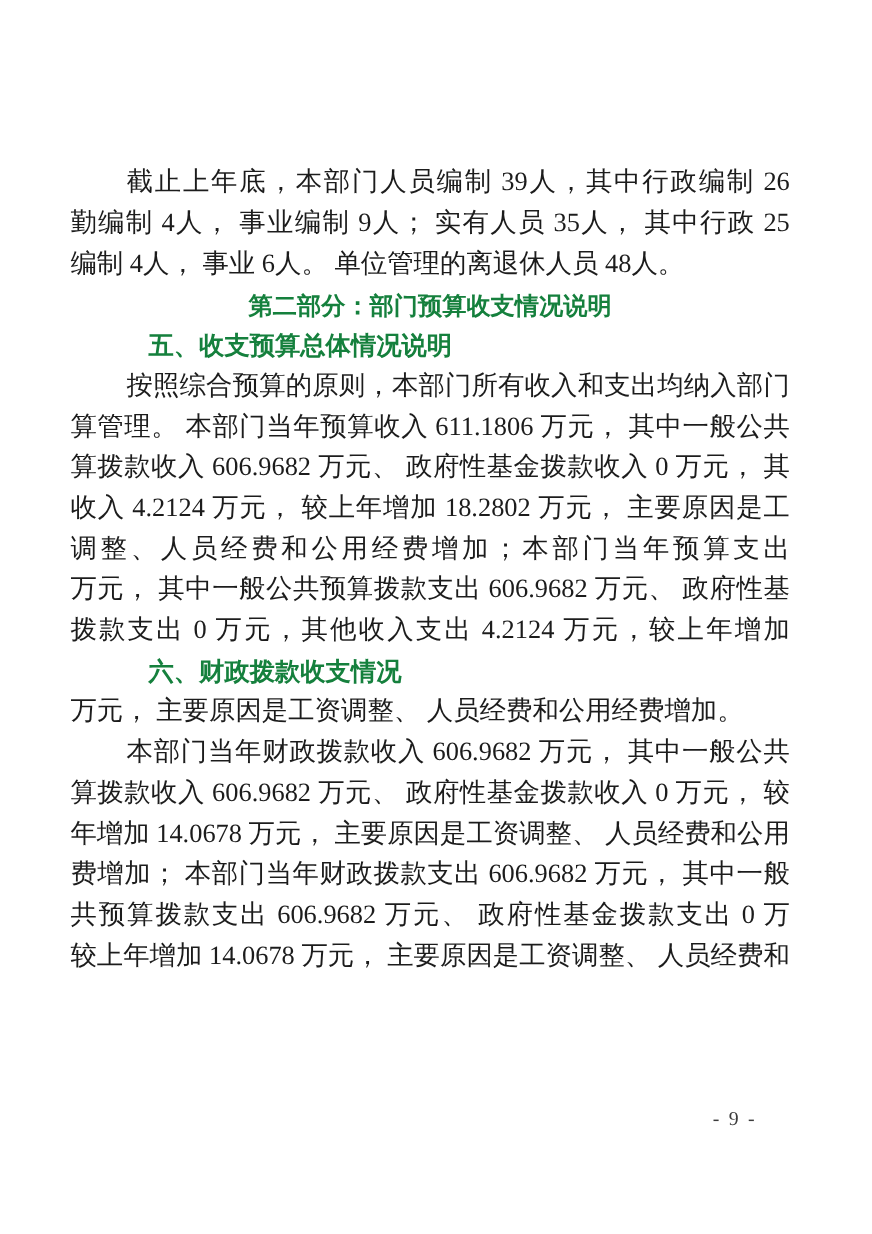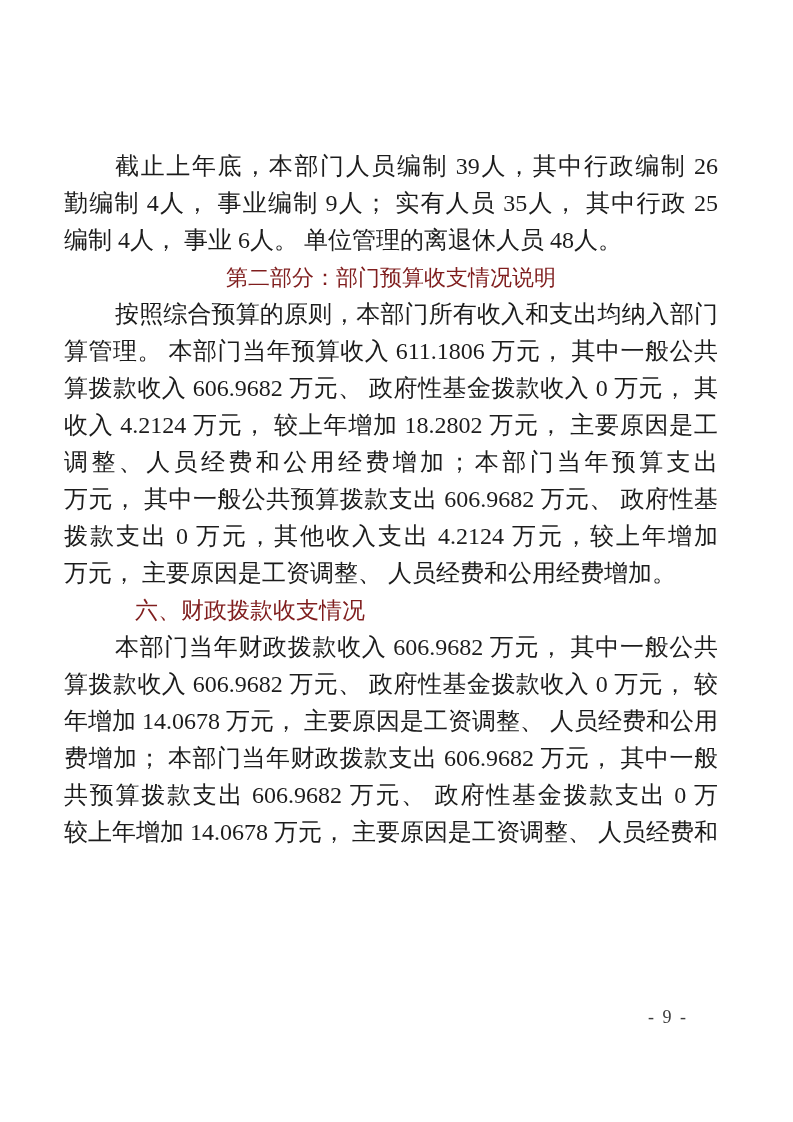--- a/index.html
+++ b/index.html
@@ -32,22 +32,22 @@
   }
   .fill {
     text-align: justify;
     text-align-last: justify;
   }
   .indent {
     text-indent: 51px;
   }
   .hd {
     font-family: "Liberation Sans", "DejaVu Sans", sans-serif;
-    font-weight: 400;
-    color: #7f1d1d;
+    font-weight: 700;
+    color: #15803d;
   }
   .hd-center {
     text-align: center;
     font-size: 22px;
   }
   .hd-sec {
     padding-left: 71px;
     font-size: 23px;
   }
   .footer {
@@ -65,31 +65,32 @@
 <body>
 
 <div class="page">
   <div class="textblock">
 
     <div class="ln fill indent">截止上年底，本部门人员编制 39人，其中行政编制 26人、 工</div>
     <div class="ln fill">勤编制 4人， 事业编制 9人； 实有人员 35人， 其中行政 25人、 工勤</div>
     <div class="ln">编制 4人， 事业 6人。 单位管理的离退休人员 48人。</div>
 
     <div class="ln hd hd-center">第二部分：部门预算收支情况说明</div>
+    <div class="ln hd hd-sec">五、收支预算总体情况说明</div>
 
     <div class="ln fill indent">按照综合预算的原则，本部门所有收入和支出均纳入部门预</div>
     <div class="ln fill">算管理。 本部门当年预算收入 611.1806 万元， 其中一般公共预</div>
     <div class="ln fill">算拨款收入 606.9682 万元、 政府性基金拨款收入 0 万元， 其他</div>
     <div class="ln fill">收入 4.2124 万元， 较上年增加 18.2802 万元， 主要原因是工资</div>
     <div class="ln fill">调整、人员经费和公用经费增加；本部门当年预算支出 611.1806</div>
     <div class="ln fill">万元， 其中一般公共预算拨款支出 606.9682 万元、 政府性基金</div>
     <div class="ln fill">拨款支出 0 万元，其他收入支出 4.2124 万元，较上年增加 18.2802</div>
+    <div class="ln hd hd-sec">六、财政拨款收支情况</div>
+
     <div class="ln">万元， 主要原因是工资调整、 人员经费和公用经费增加。</div>
-
-    <div class="ln hd hd-sec">六、财政拨款收支情况</div>
 
     <div class="ln fill indent">本部门当年财政拨款收入 606.9682 万元， 其中一般公共预</div>
     <div class="ln fill">算拨款收入 606.9682 万元、 政府性基金拨款收入 0 万元， 较上</div>
     <div class="ln fill">年增加 14.0678 万元， 主要原因是工资调整、 人员经费和公用经</div>
     <div class="ln fill">费增加； 本部门当年财政拨款支出 606.9682 万元， 其中一般公</div>
     <div class="ln fill">共预算拨款支出 606.9682 万元、 政府性基金拨款支出 0 万元，</div>
     <div class="ln fill">较上年增加 14.0678 万元， 主要原因是工资调整、 人员经费和公</div>
 
 
   </div>

